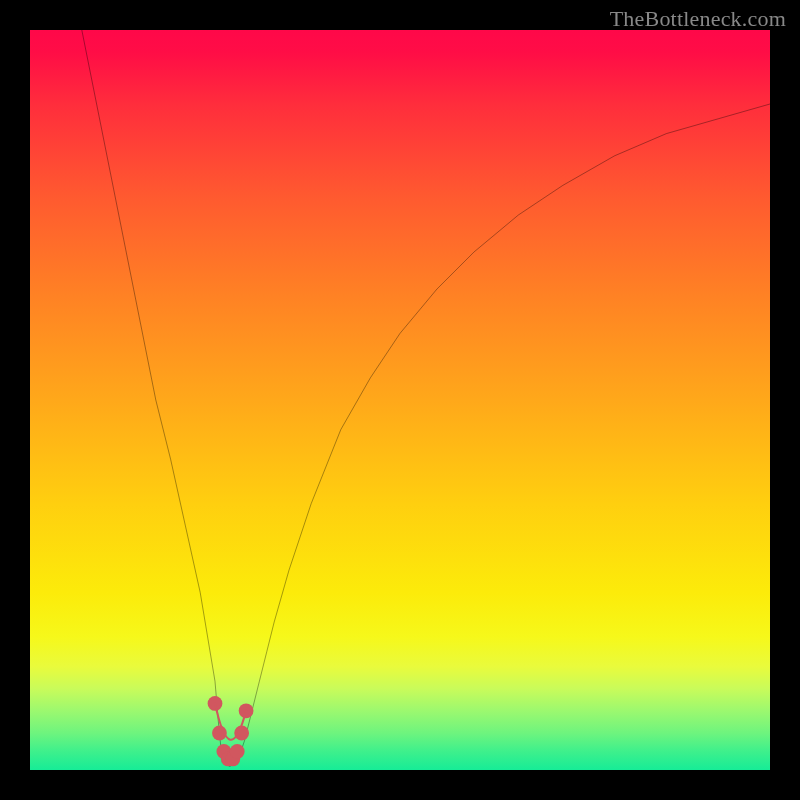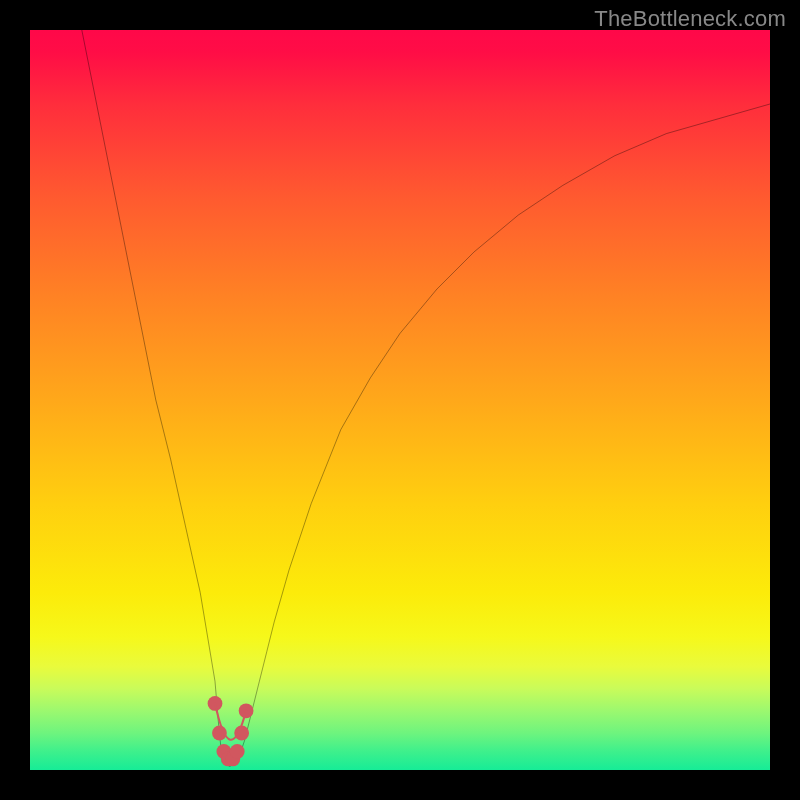--- a/index.html
+++ b/index.html
@@ -60,20 +60,21 @@
   }
   .watermark {
     position: absolute;
     top: 6px;
     right: 14px;
     color: #888;
     font-size: 22px;
     font-weight: 400;
     letter-spacing: 0.2px;
     pointer-events: none;
+    font-family: Liberation Serif, serif;
   }
 </style>
 </head>
 <body>
 
 <div class="frame">
 
   <div class="plot-area">
     <div class="gradient-bg"></div>
 

